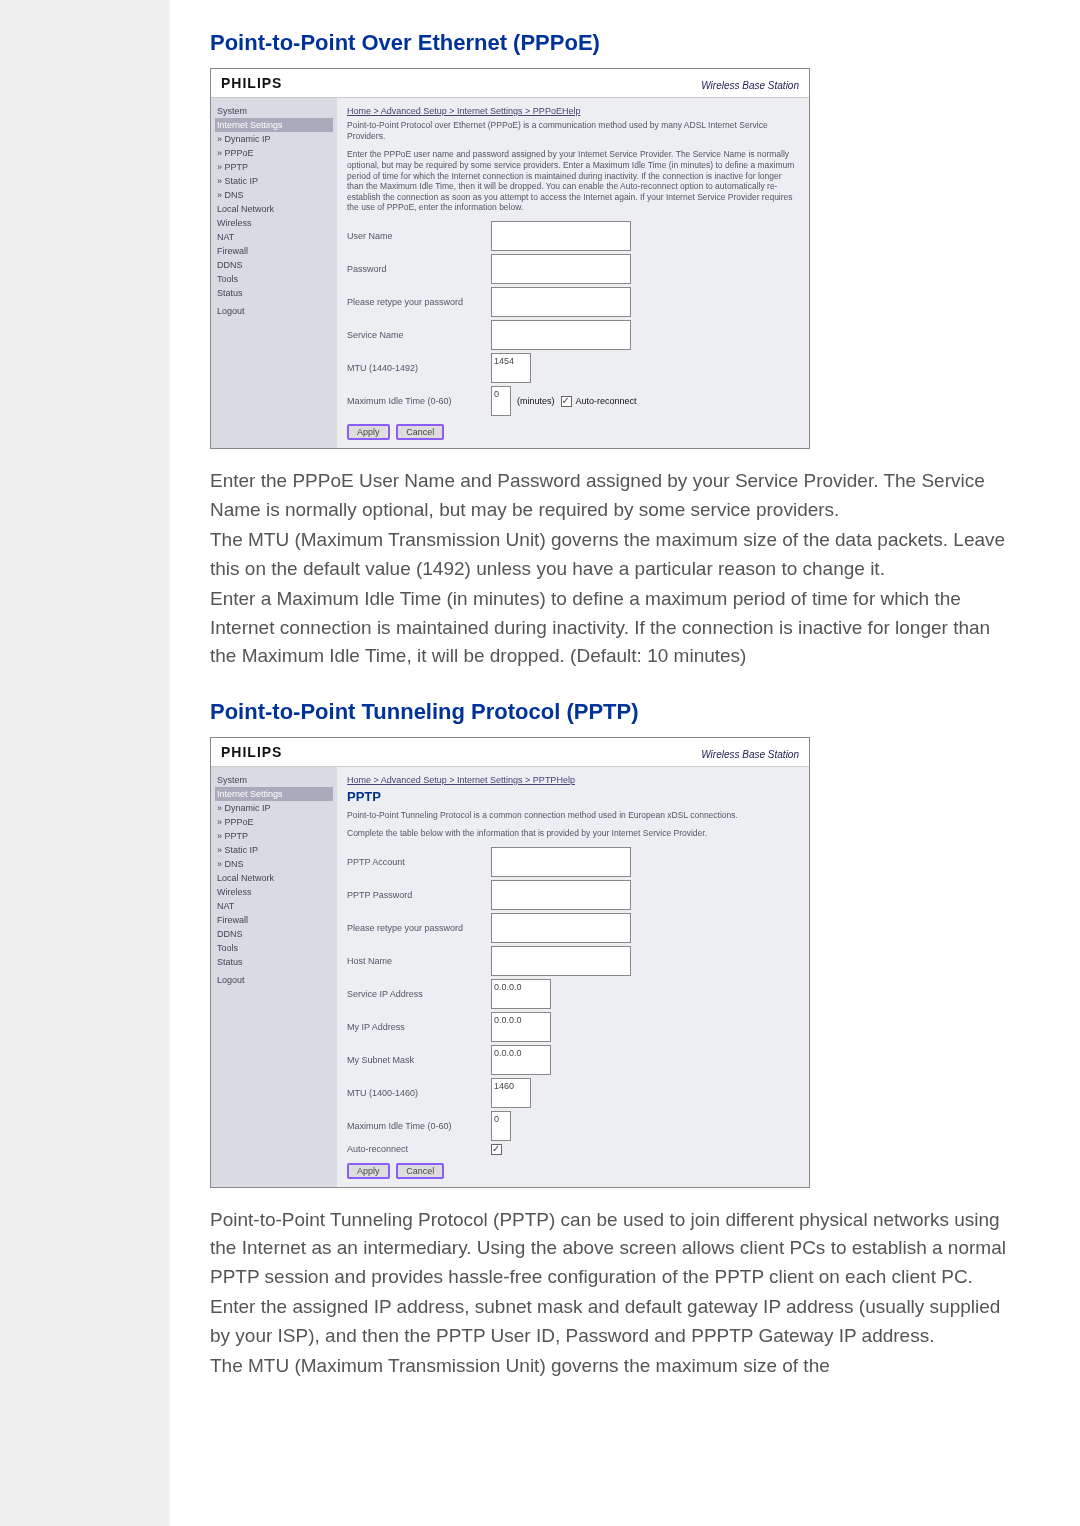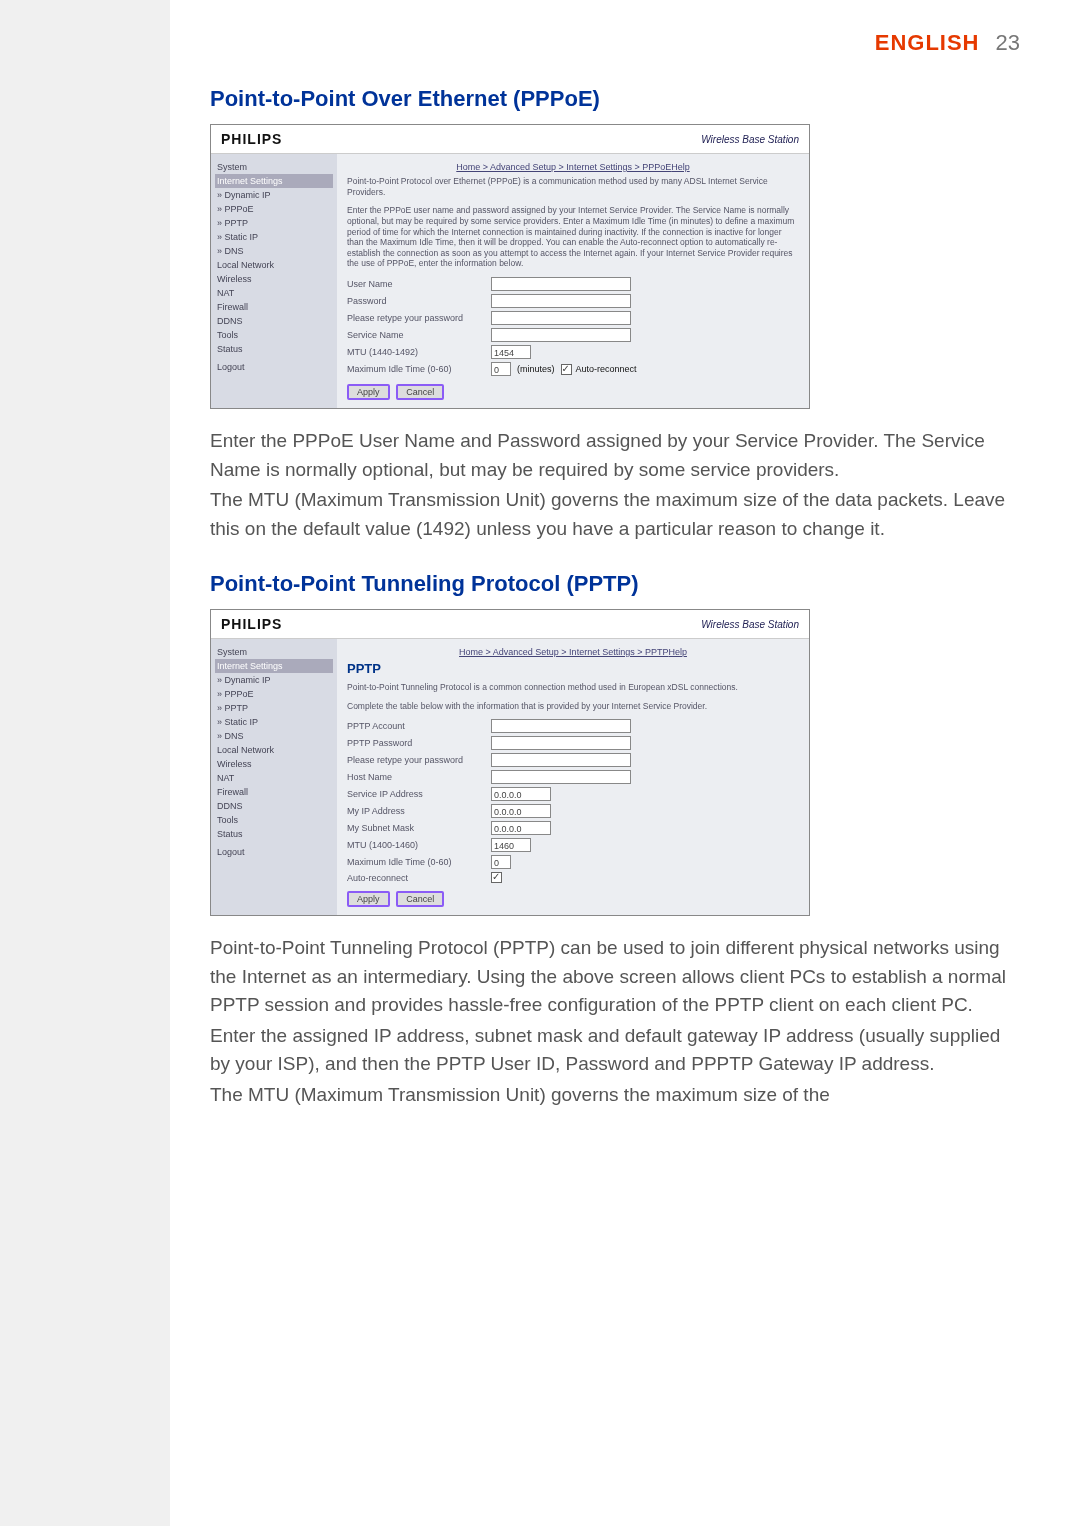--- a/index.html
+++ b/index.html
@@ -59,21 +59,21 @@
     width: 600px;
     border: 1px solid #888;
     font-size: 10px;
     color: #444;
     background: #fff;
     margin-bottom: 8px;
   }
   .router-top {
     display: flex;
     justify-content: space-between;
-    align-items: center;
+    align-items: flex-end;
     background: #fff;
     padding: 6px 10px;
     border-bottom: 1px solid #ccc;
   }
   .brand {
     font-weight: bold;
     font-size: 14px;
     color: #111;
     letter-spacing: 1px;
   }
@@ -103,21 +103,21 @@
     flex: 1;
     padding: 8px 10px;
     background: #eceef2;
   }
   .crumb {
     font-size: 9px;
     color: #447;
     text-decoration: underline;
     margin-bottom: 4px;
     display: flex;
-    justify-content: center;
+    justify-content: flex-start;
   }
   .panel-title {
     font-size: 13px;
     font-weight: bold;
     color: #003388;
     margin: 4px 0 6px;
   }
   .panel-desc {
     font-size: 8.5px;
     color: #556;
@@ -135,21 +135,21 @@
     color: #556;
   }
   .form-row .val {
     font-size: 9px;
     color: #111;
   }
   .faux-input {
     display: inline-block;
     border: 1px solid #888;
     background: #fff;
-    height: 14px;
+    height: 30px;
     width: 140px;
     font-size: 9px;
     padding: 0 2px;
     line-height: 14px;
   }
   .faux-check {
     display: inline-block;
     width: 11px;
     height: 11px;
     border: 1px solid #666;
@@ -176,24 +176,20 @@
     margin-right: 4px;
   }
 </style>
 </head>
 <body>
 
 <div class="page">
   <div class="left-margin"></div>
   <div class="content">
 
-    <div class="header-bar">
-      <span class="header-lang">ENGLISH</span>
-      <span class="header-page">23</span>
-    </div>
 
     <div class="section-title">Point-to-Point Over Ethernet (PPPoE)</div>
 
     <div class="router-shot">
       <div class="router-top">
         <span class="brand">PHILIPS</span>
         <span class="station-label">Wireless Base Station</span>
       </div>
       <div class="router-body">
         <div class="router-nav">
@@ -253,20 +249,21 @@
             <span class="faux-btn">Apply</span>
             <span class="faux-btn">Cancel</span>
           </div>
         </div>
       </div>
     </div>
 
     <div class="body-text">
       <p>Enter the PPPoE User Name and Password assigned by your Service Provider. The Service Name is normally optional, but may be required by some service providers.</p>
       <p>The MTU (Maximum Transmission Unit) governs the maximum size of the data packets. Leave this on the default value (1492) unless you have a particular reason to change it.</p>
+      <p>Enter a Maximum Idle Time (in minutes) to define a maximum period of time for which the Internet connection is maintained during inactivity. If the connection is inactive for longer than the Maximum Idle Time, it will be dropped. (Default: 10 minutes)</p>
     </div>
 
     <div class="section-title" style="margin-top:28px">Point-to-Point Tunneling Protocol (PPTP)</div>
 
     <div class="router-shot">
       <div class="router-top">
         <span class="brand">PHILIPS</span>
         <span class="station-label">Wireless Base Station</span>
       </div>
       <div class="router-body">

